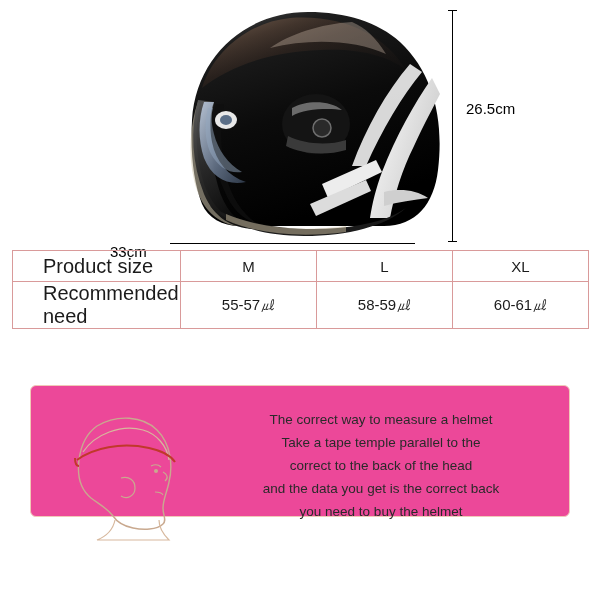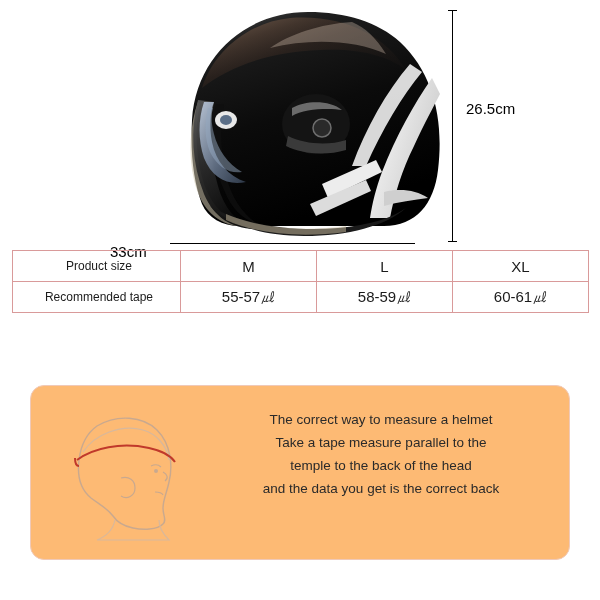--- a/index.html
+++ b/index.html
@@ -89,36 +89,36 @@
   table.size-table td {
     border: 1px solid #d99a9a;
     height: 31px;
     text-align: center;
     font-size: 15px;
     color: #1b1b1b;
     padding: 0 2px;
   }
   table.size-table td.rowhead {
     width: 168px;
-    text-align: center;
-    padding-left: 7px;
-    font-size: 12px;
+    text-align: left;
+    padding-left: 30px;
+    font-size: 20px;
   }
   table.size-table td.cell { width: 136px; }
 
   
   .info-panel {
     position: absolute;
     left: 30px;
     top: 385px;
     width: 540px;
-    height: 175px;
+    height: 132px;
     border: 1px solid #f0c9b8;
-    border-radius: 14px;
-    background: #fdba74;
+    border-radius: 6px;
+    background: #ec4899;
   }
   .head-figure {
     position: absolute;
     left: 28px;
     top: 22px;
     width: 140px;
     height: 135px;
   }
   .info-lines {
     position: absolute;
@@ -222,21 +222,21 @@
   <div class="table-zone">
     <table class="size-table">
       <tbody>
         <tr>
           <td class="rowhead">Product size</td>
           <td class="cell">M</td>
           <td class="cell">L</td>
           <td class="cell">XL</td>
         </tr>
         <tr>
-          <td class="rowhead">Recommended tape</td>
+          <td class="rowhead">Recommended need</td>
           <td class="cell">55-57㎕</td>
           <td class="cell">58-59㎕</td>
           <td class="cell">60-61㎕</td>
         </tr>
       </tbody>
     </table>
   </div>
 
   <div class="info-panel">
 
@@ -258,19 +258,20 @@
 
         <path d="M56 112 C54 122 48 128 38 132 L110 132 C104 126 100 120 100 112" fill="none" stroke="#d7b89d" stroke-width="1.2"></path>
 
         <path d="M18 52 C34 40 62 34 90 40 C104 43 112 48 116 54" fill="none" stroke="#c0392b" stroke-width="2"></path>
         <path d="M16 50 C16 56 18 58 20 58" fill="none" stroke="#c0392b" stroke-width="2"></path>
       </svg>
     </div>
 
     <div class="info-lines">
       <div>The correct way to measure a helmet</div>
-      <div>Take a tape measure parallel to the</div>
-      <div>temple to the back of the head</div>
+      <div>Take a tape temple parallel to the</div>
+      <div>correct to the back of the head</div>
       <div>and the data you get is the correct back</div>
+      <div>you need to buy the helmet</div>
     </div>
   </div>
 
 </div>
 
 </body></html>

